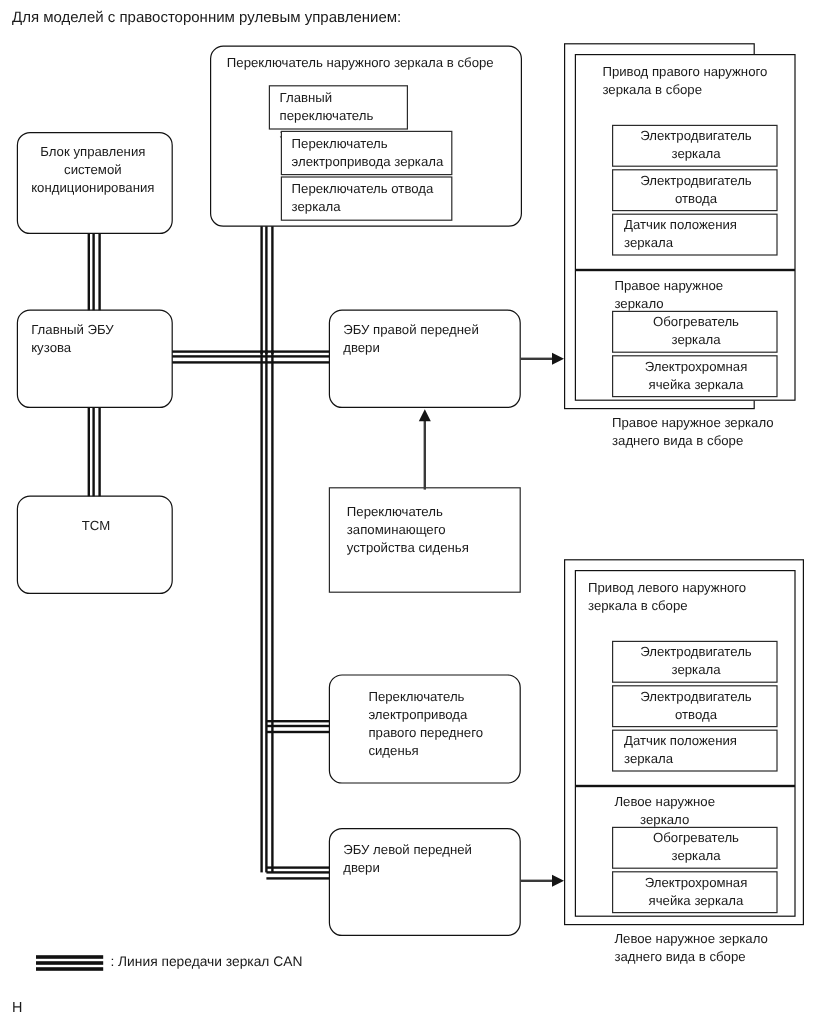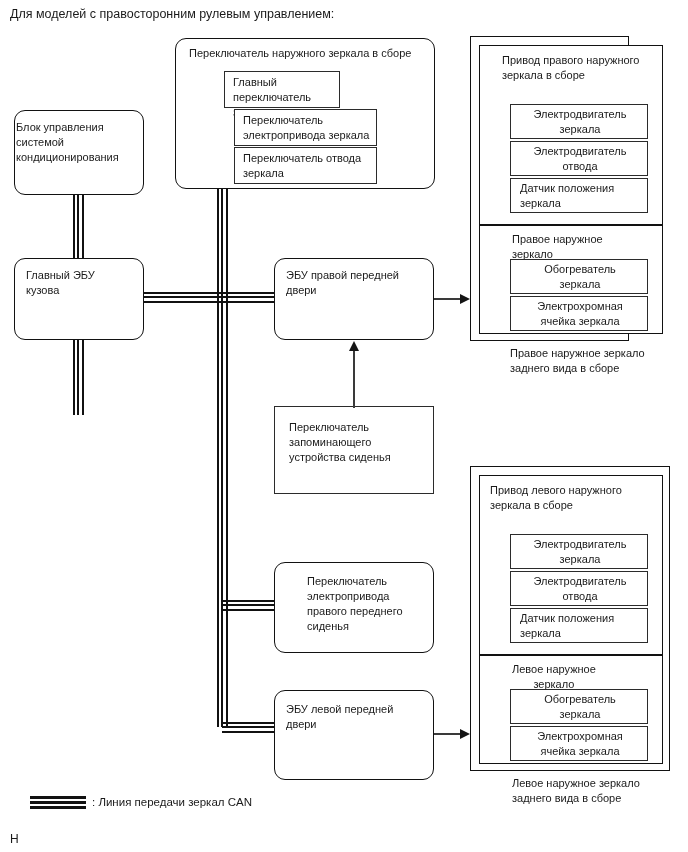--- a/index.html
+++ b/index.html
@@ -161,30 +161,33 @@
 
   <div class="canh" style="left:140px; top:292px; width:140px;"></div>
 
   <div class="canv" style="left:217px; top:292px; height:435px;"></div>
 
   <div class="canh" style="left:222px; top:600px; width:56px;"></div>
 
   <div class="canh" style="left:222px; top:722px; width:56px;"></div>
 
   <div class="abs rbox" style="left:14px; top:110px; width:130px; height:85px;">
-    <div class="lbl" style="left:1px; top:9px; white-space:pre-line;">Блок управления
+    <div class="lbl" style="left:11px; top:9px; white-space:pre-line;text-align:center;">Блок управления
 системой
 кондиционирования</div>
   </div>
 
   <div class="abs rbox" style="left:14px; top:258px; width:130px; height:82px;">
     <div class="lbl" style="left:11px; top:9px; white-space:pre-line;">Главный ЭБУ
 кузова</div>
   </div>
 
+  <div class="abs rbox" style="left:14px; top:413px; width:130px; height:82px;">
+    <div class="lbl" style="left:0; top:18px; width:130px; text-align:center;">TCM</div>
+  </div>
 
   <div class="abs rbox" style="left:175px; top:38px; width:260px; height:151px;">
     <div class="lbl" style="left:13px; top:7px; white-space:pre-line;">Переключатель наружного зеркала в сборе</div>
 
     <div class="abs sbox" style="left:48px; top:32px; width:116px; height:37px;text-decoration:underline;">
       <div class="lbl" style="left:8px; top:3px; white-space:pre-line;">Главный переключатель
 зеркал</div>
     </div>
 
     <div class="abs sbox" style="left:58px; top:70px; width:143px; height:37px;">

